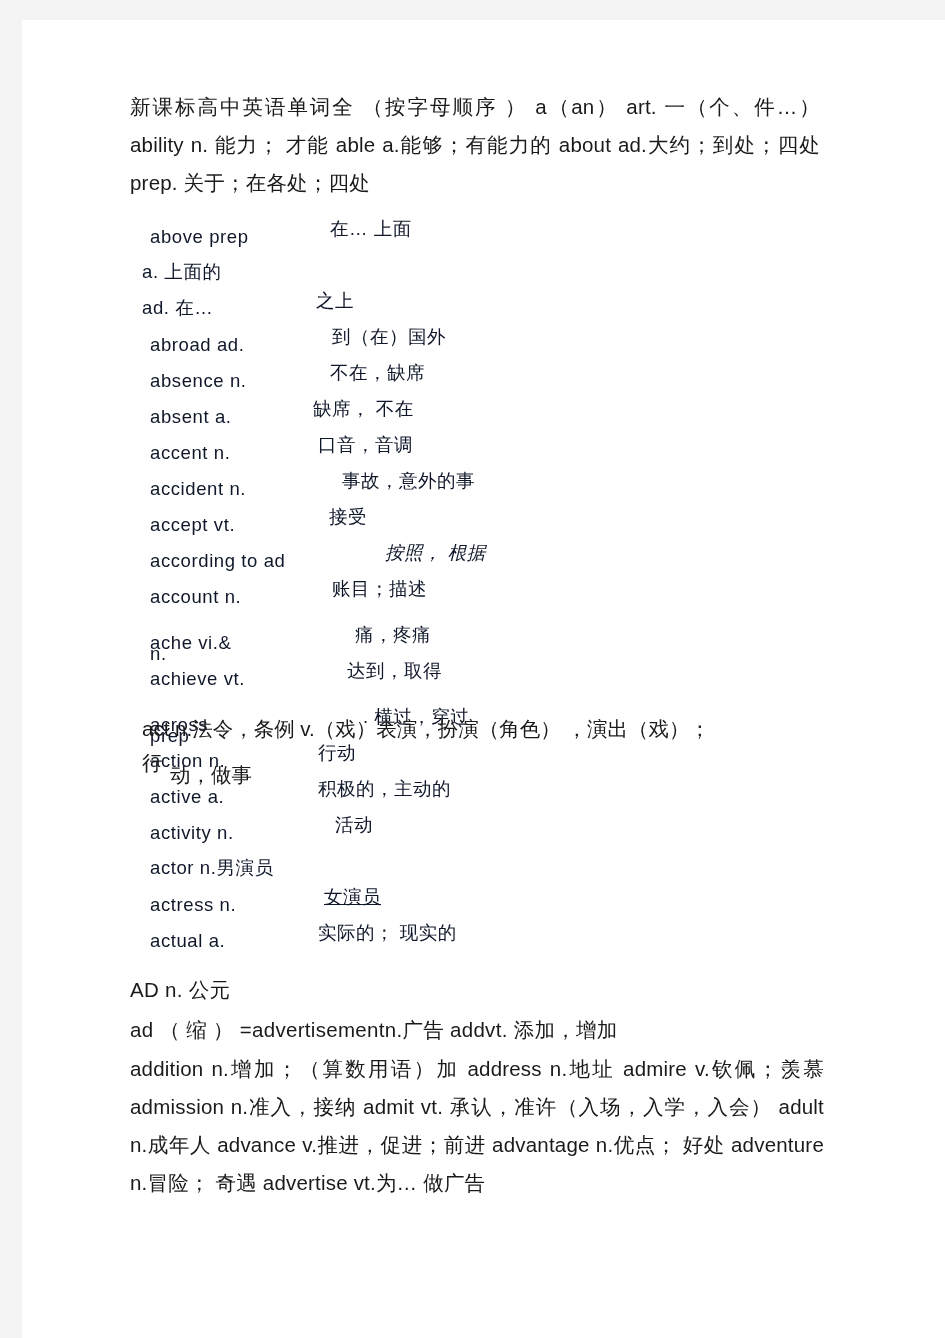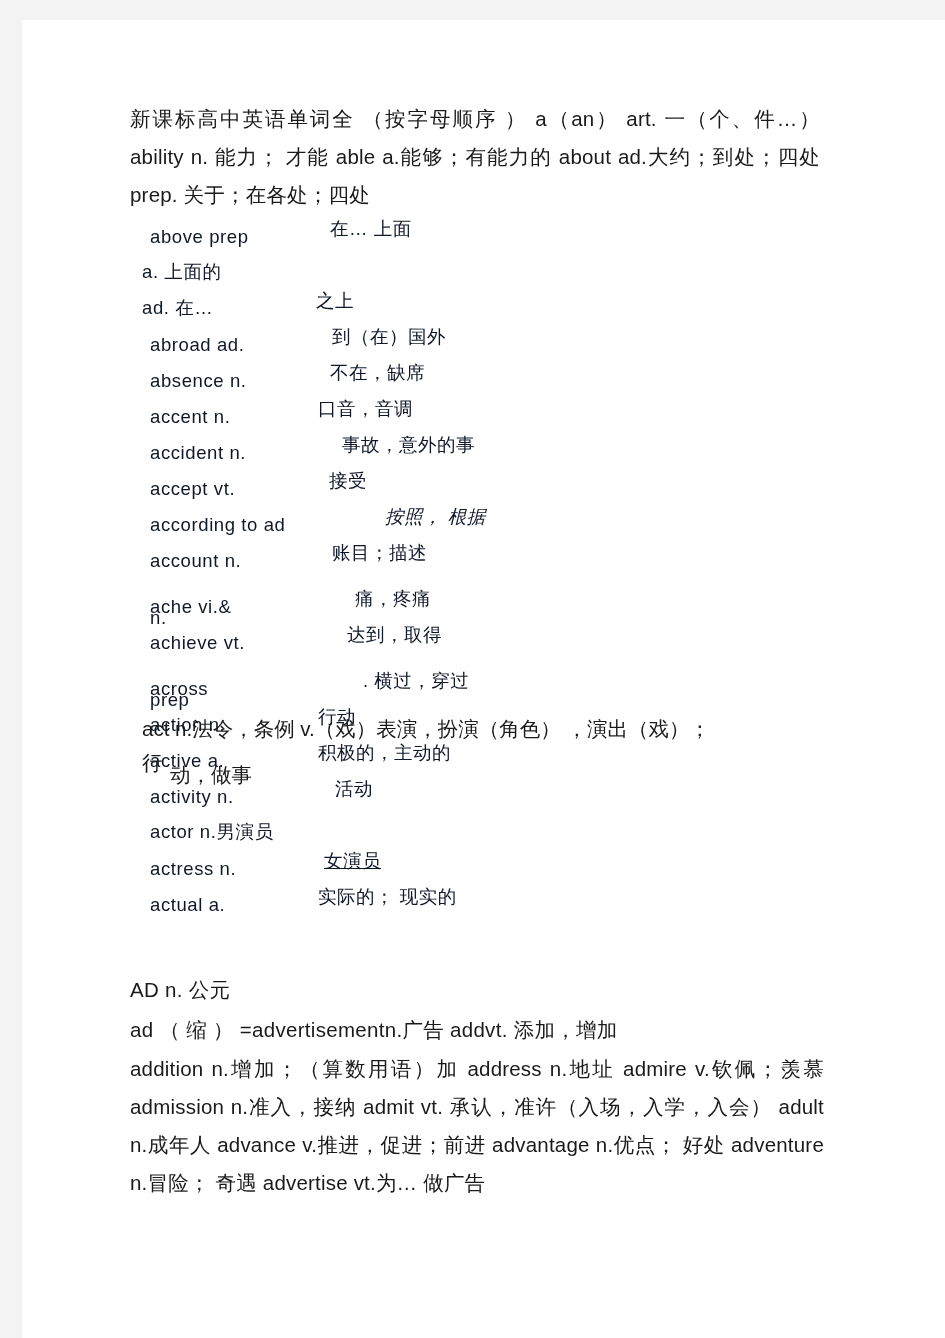--- a/index.html
+++ b/index.html
@@ -26,21 +26,21 @@
     left: 0;
     top: 0;
     width: 923px;
     height: 1318px;
   }
 
   
   .header-para {
     position: absolute;
     left: 108px;
-    top: 80px;
+    top: 68px;
     width: 690px;
     font-size: 20.5px;
     line-height: 38px;
     color: #1a1a1a;
     text-align: justify;
     text-justify: inter-ideograph;
     letter-spacing: 0.2px;
   }
 
   
@@ -144,20 +144,24 @@
         </div>
         <div class="entry">
           <span class="term">abroad ad.</span>
           <span class="defn" style="left: 202px;">到（在）国外</span>
         </div>
         <div class="entry">
           <span class="term">absence n.</span>
           <span class="defn" style="left: 200px;">不在，缺席</span>
         </div>
         <div class="entry">
+          <span class="term">absent a.</span>
+          <span class="defn" style="left: 183px;">缺席， 不在</span>
+        </div>
+        <div class="entry">
           <span class="term">accent n.</span>
           <span class="defn" style="left: 188px;">口音，音调</span>
         </div>
         <div class="entry">
           <span class="term">accident n.</span>
           <span class="defn" style="left: 212px;">事故，意外的事</span>
         </div>
         <div class="entry">
           <span class="term">accept vt.</span>
           <span class="defn" style="left: 199px;">接受</span>

